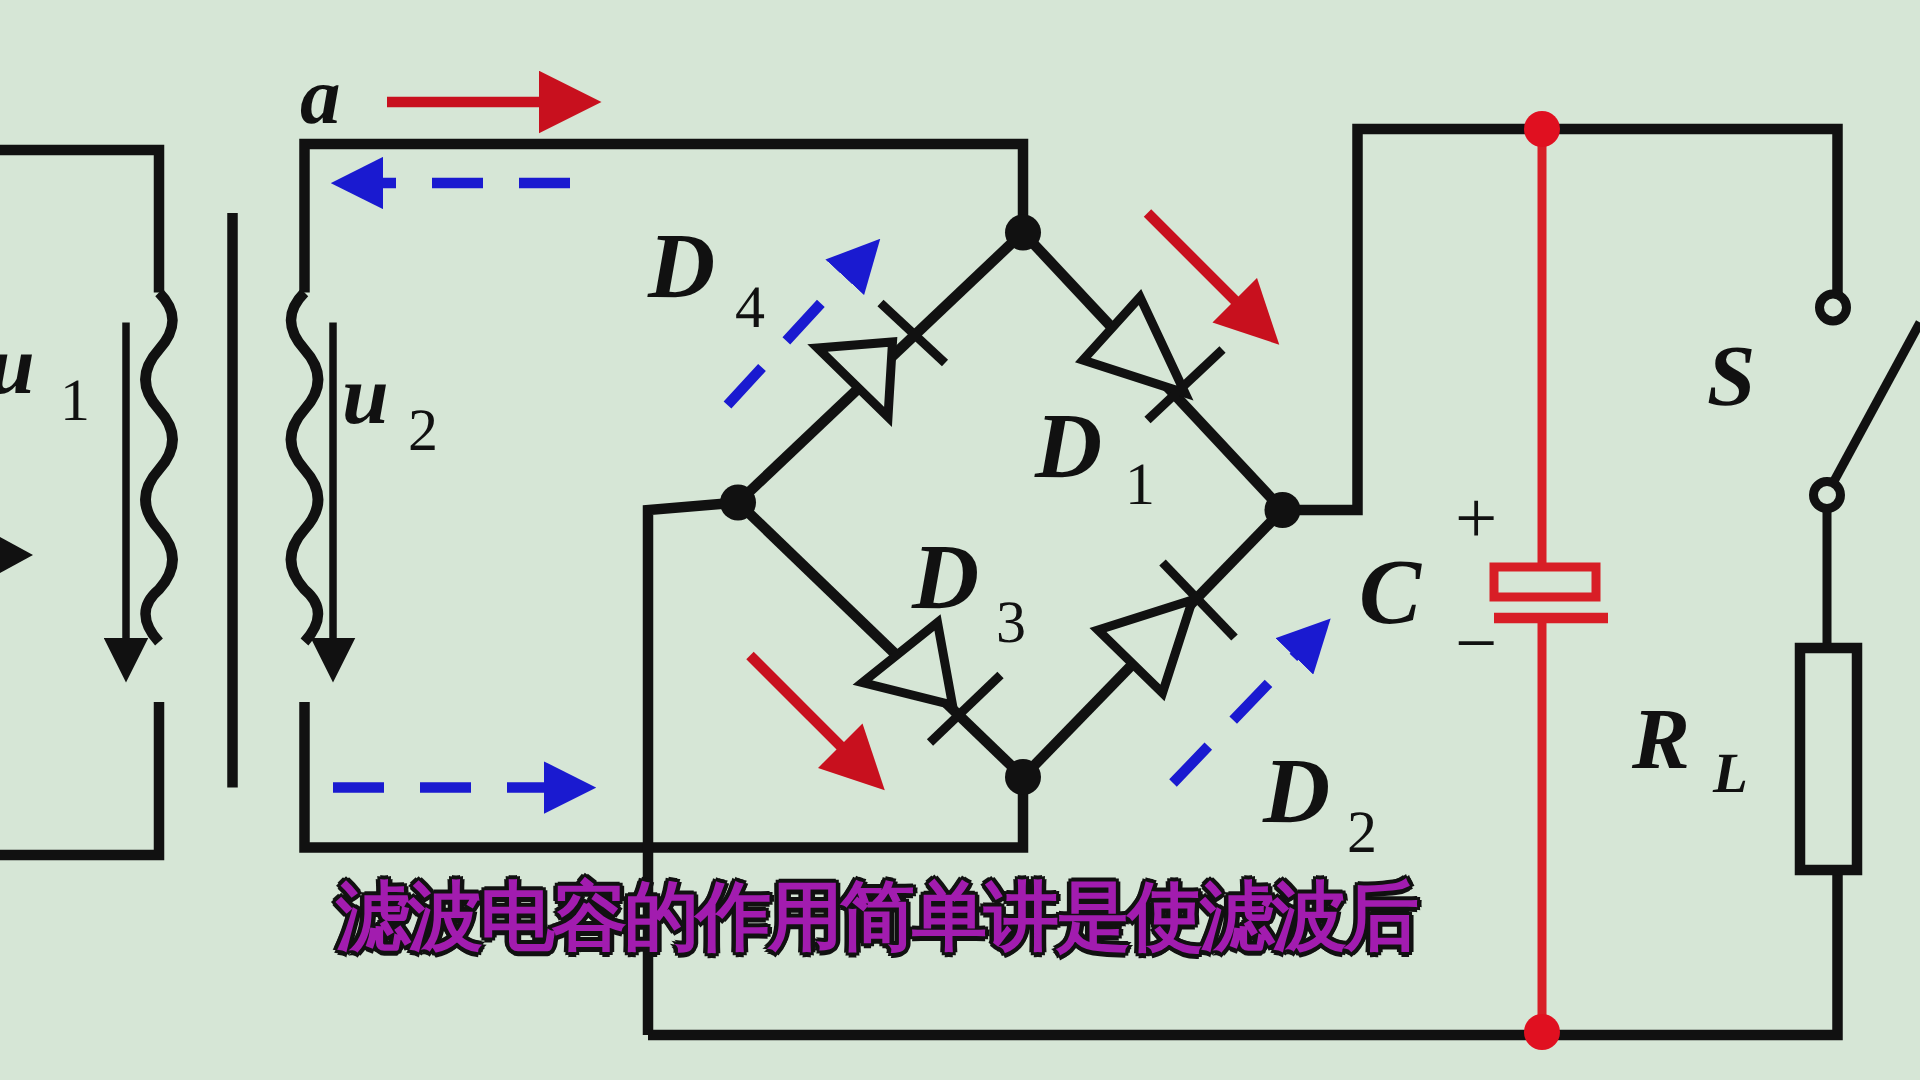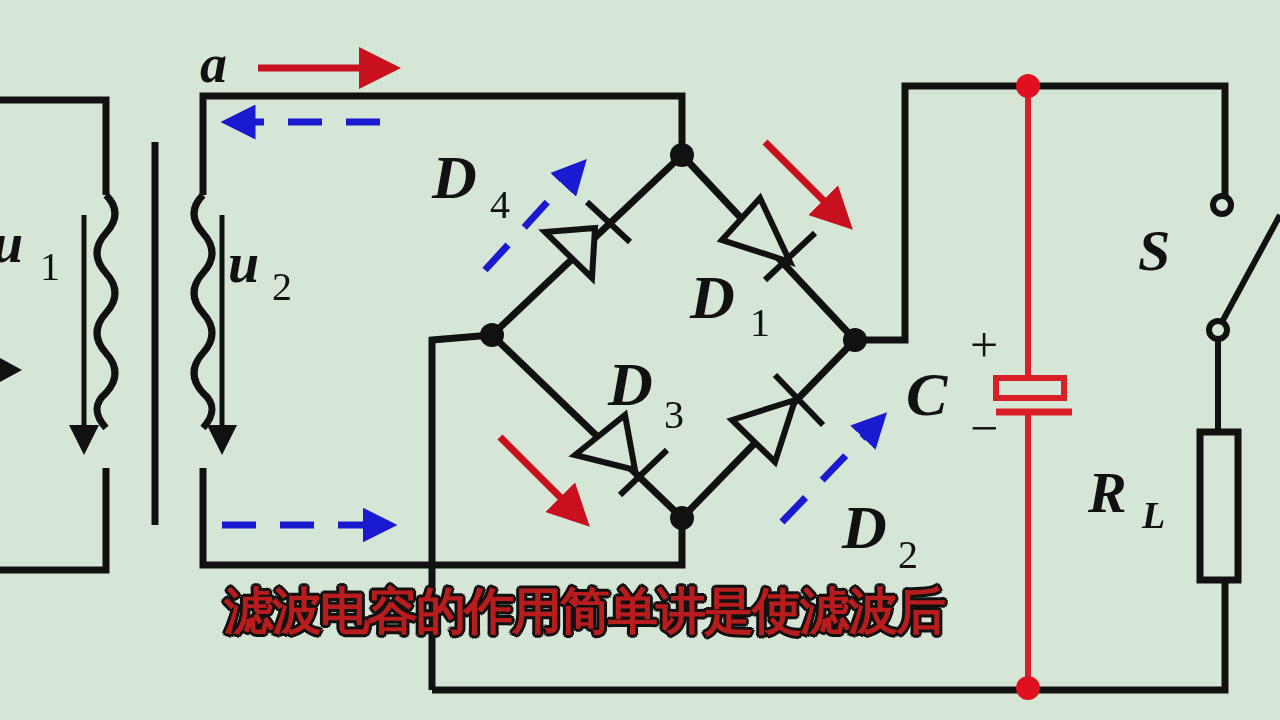--- a/index.html
+++ b/index.html
@@ -3,21 +3,21 @@
 <meta charset="utf-8">
 <style>
   html, body { margin:0; padding:0; }
   body { width:1280px; height:720px; overflow:hidden; background:#d6e6d6; position:relative; }
   #diagram { position:absolute; left:0; top:0; width:1280px; height:720px; }
   .lbl { font-family:"Liberation Serif", serif; font-style:italic; font-weight:bold; fill:#111; }
   .sub { font-family:"Liberation Serif", serif; font-style:normal; font-weight:normal; fill:#111; }
   .sub-i { font-family:"Liberation Serif", serif; font-style:italic; font-weight:bold; fill:#111; }
   #subtitle {
     position:absolute; left:0; width:1168px; top:578px; text-align:center;
-    font-family:"DejaVu Sans", sans-serif; font-size:50px; font-weight:bold; color:#b91c1c;
+    font-family:"DejaVu Sans", sans-serif; font-size:50px; font-weight:bold; color:#a21caf;
     letter-spacing:-2px;
     text-shadow: -2px -2px 0 #111, 2px -2px 0 #111, -2px 2px 0 #111, 2px 2px 0 #111,
                  0 3px 0 #111, 0 -3px 0 #111, 3px 0 0 #111, -3px 0 0 #111;
   }
 </style>
 </head>
 <body>
 
 <svg id="diagram" viewBox="0 0 1280 720" xmlns="http://www.w3.org/2000/svg">
   <defs>

